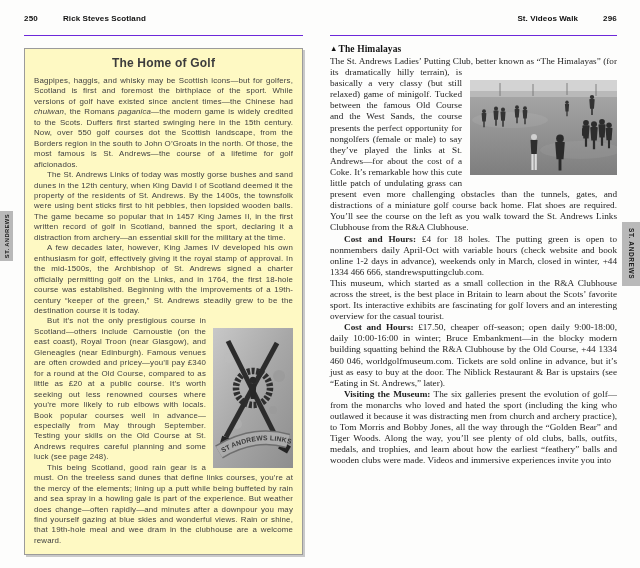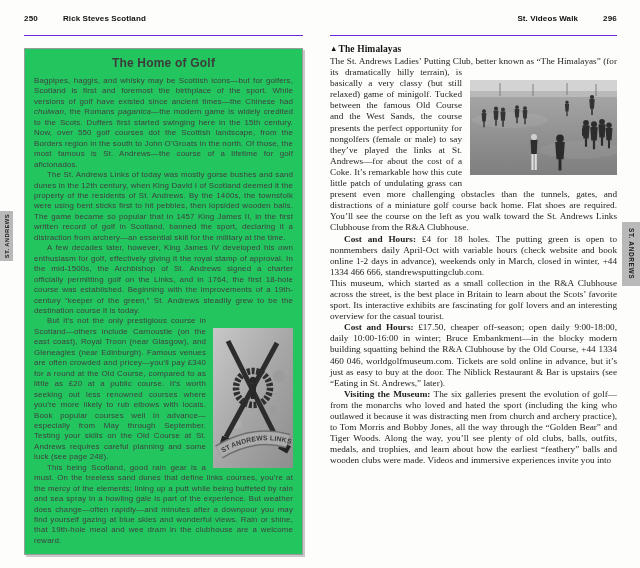--- a/index.html
+++ b/index.html
@@ -24,21 +24,21 @@
   .pg-header.left .pnum{margin-right:11px;}
   .pg-header.right .pnum{margin-left:11px;}
   .pg-header .btitle{letter-spacing:.1px;}
 
   
   .sidebar-box{
     margin-top:12px;
     border:1px solid #9b9b9b;
     box-shadow:2px 2px 0 #c9c9c9;
     padding:5px 9px 8px;
-    background:#22c55e;
+    background:#fef9c3;
   }
   .sidebar-box h1{
     margin:2px 0 6px;text-align:center;
     font-family:"Liberation Sans",sans-serif;
     font-size:12px;font-weight:bold;color:#3c3c3c;letter-spacing:.2px;
   }
   .sp{
     margin:0;text-align:justify;
     font-family:"Liberation Sans",sans-serif;
     font-size:7.9px;line-height:10.45px;letter-spacing:.15px;

